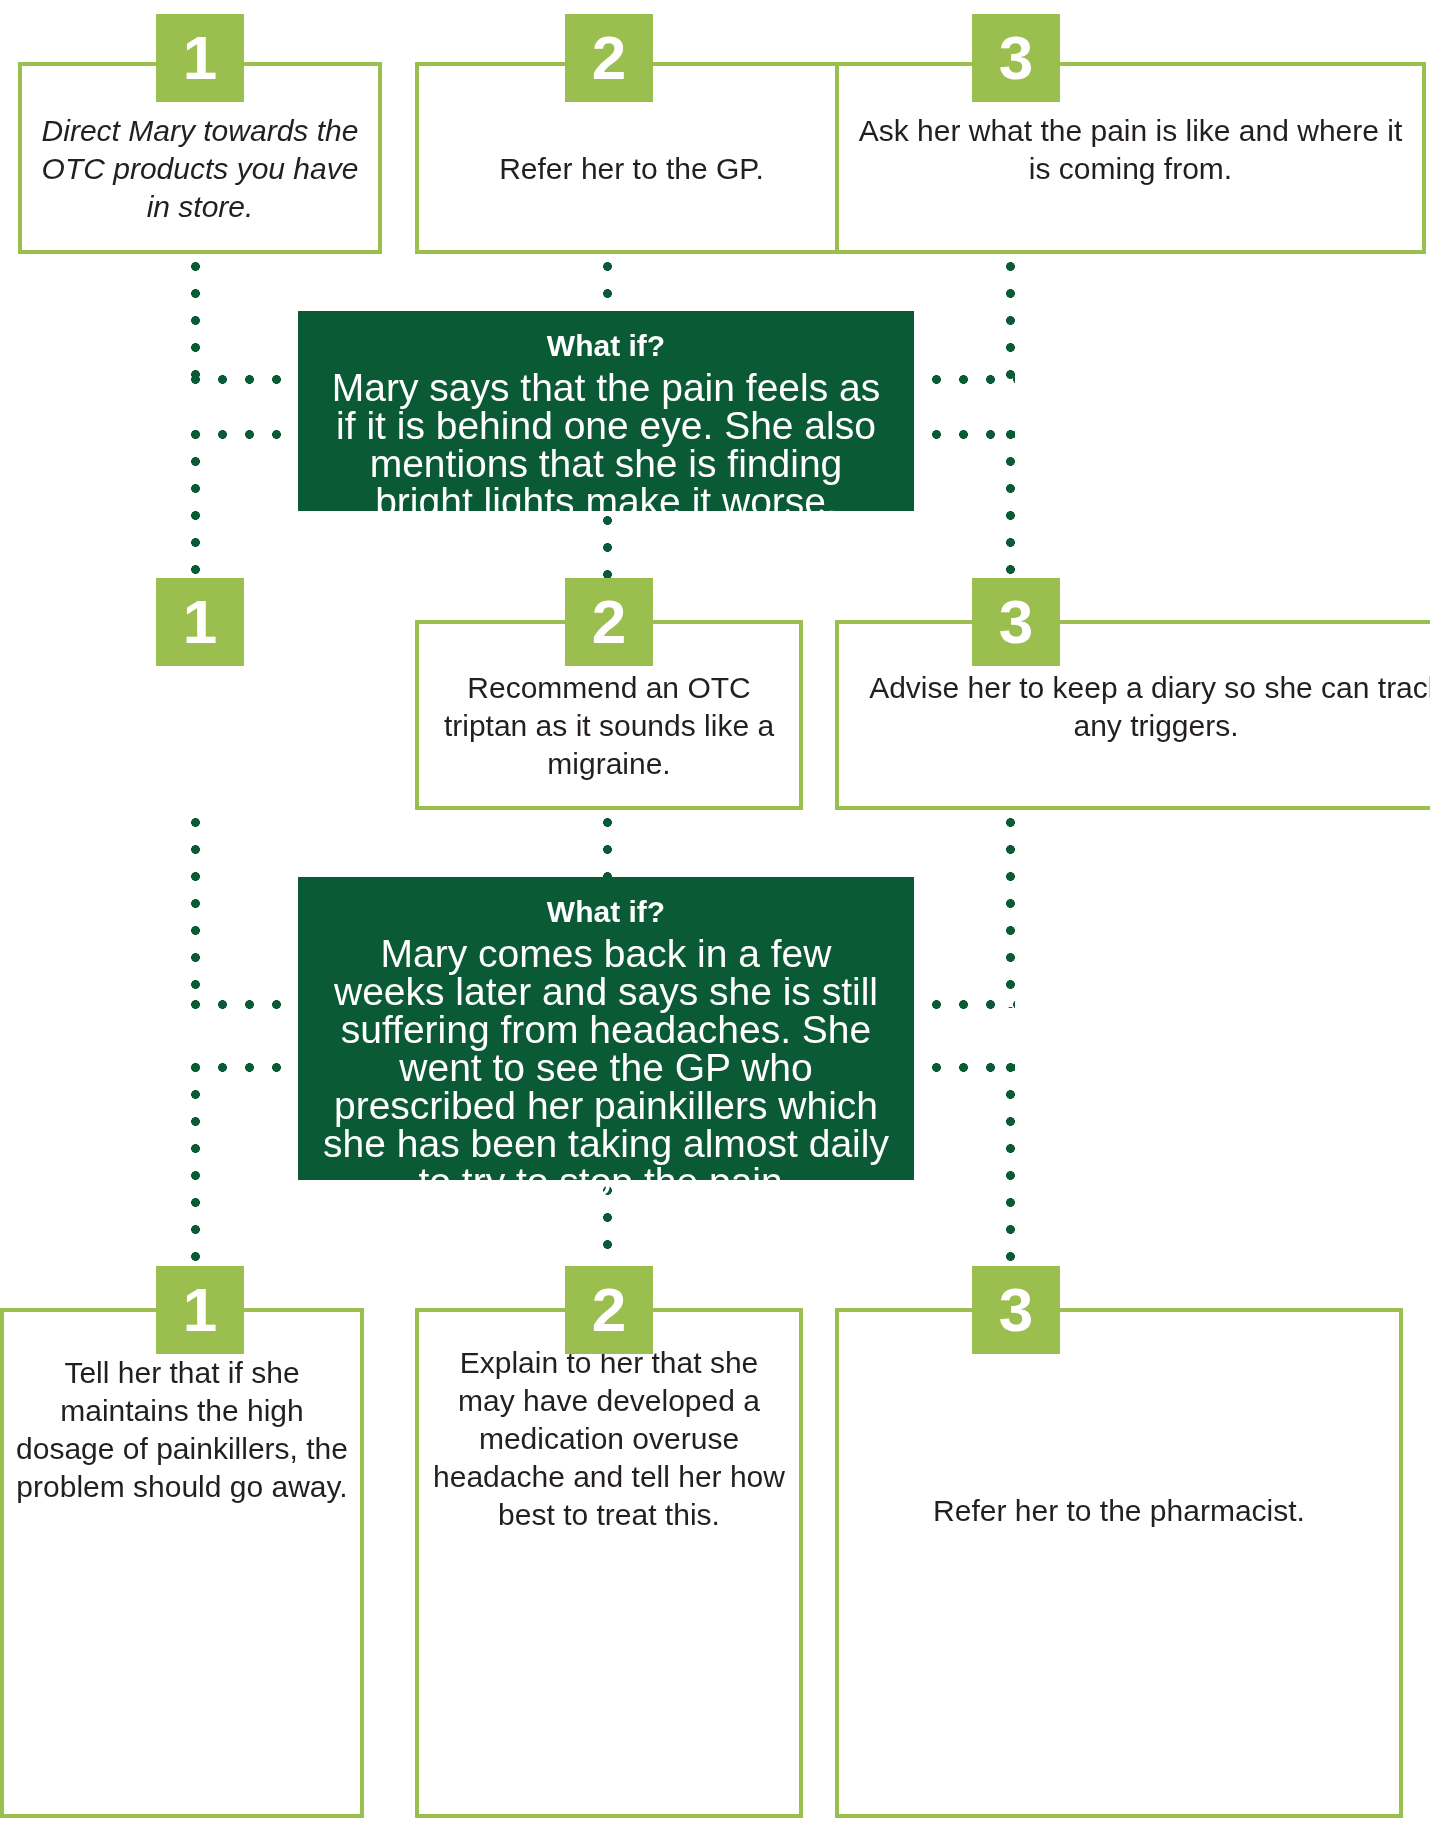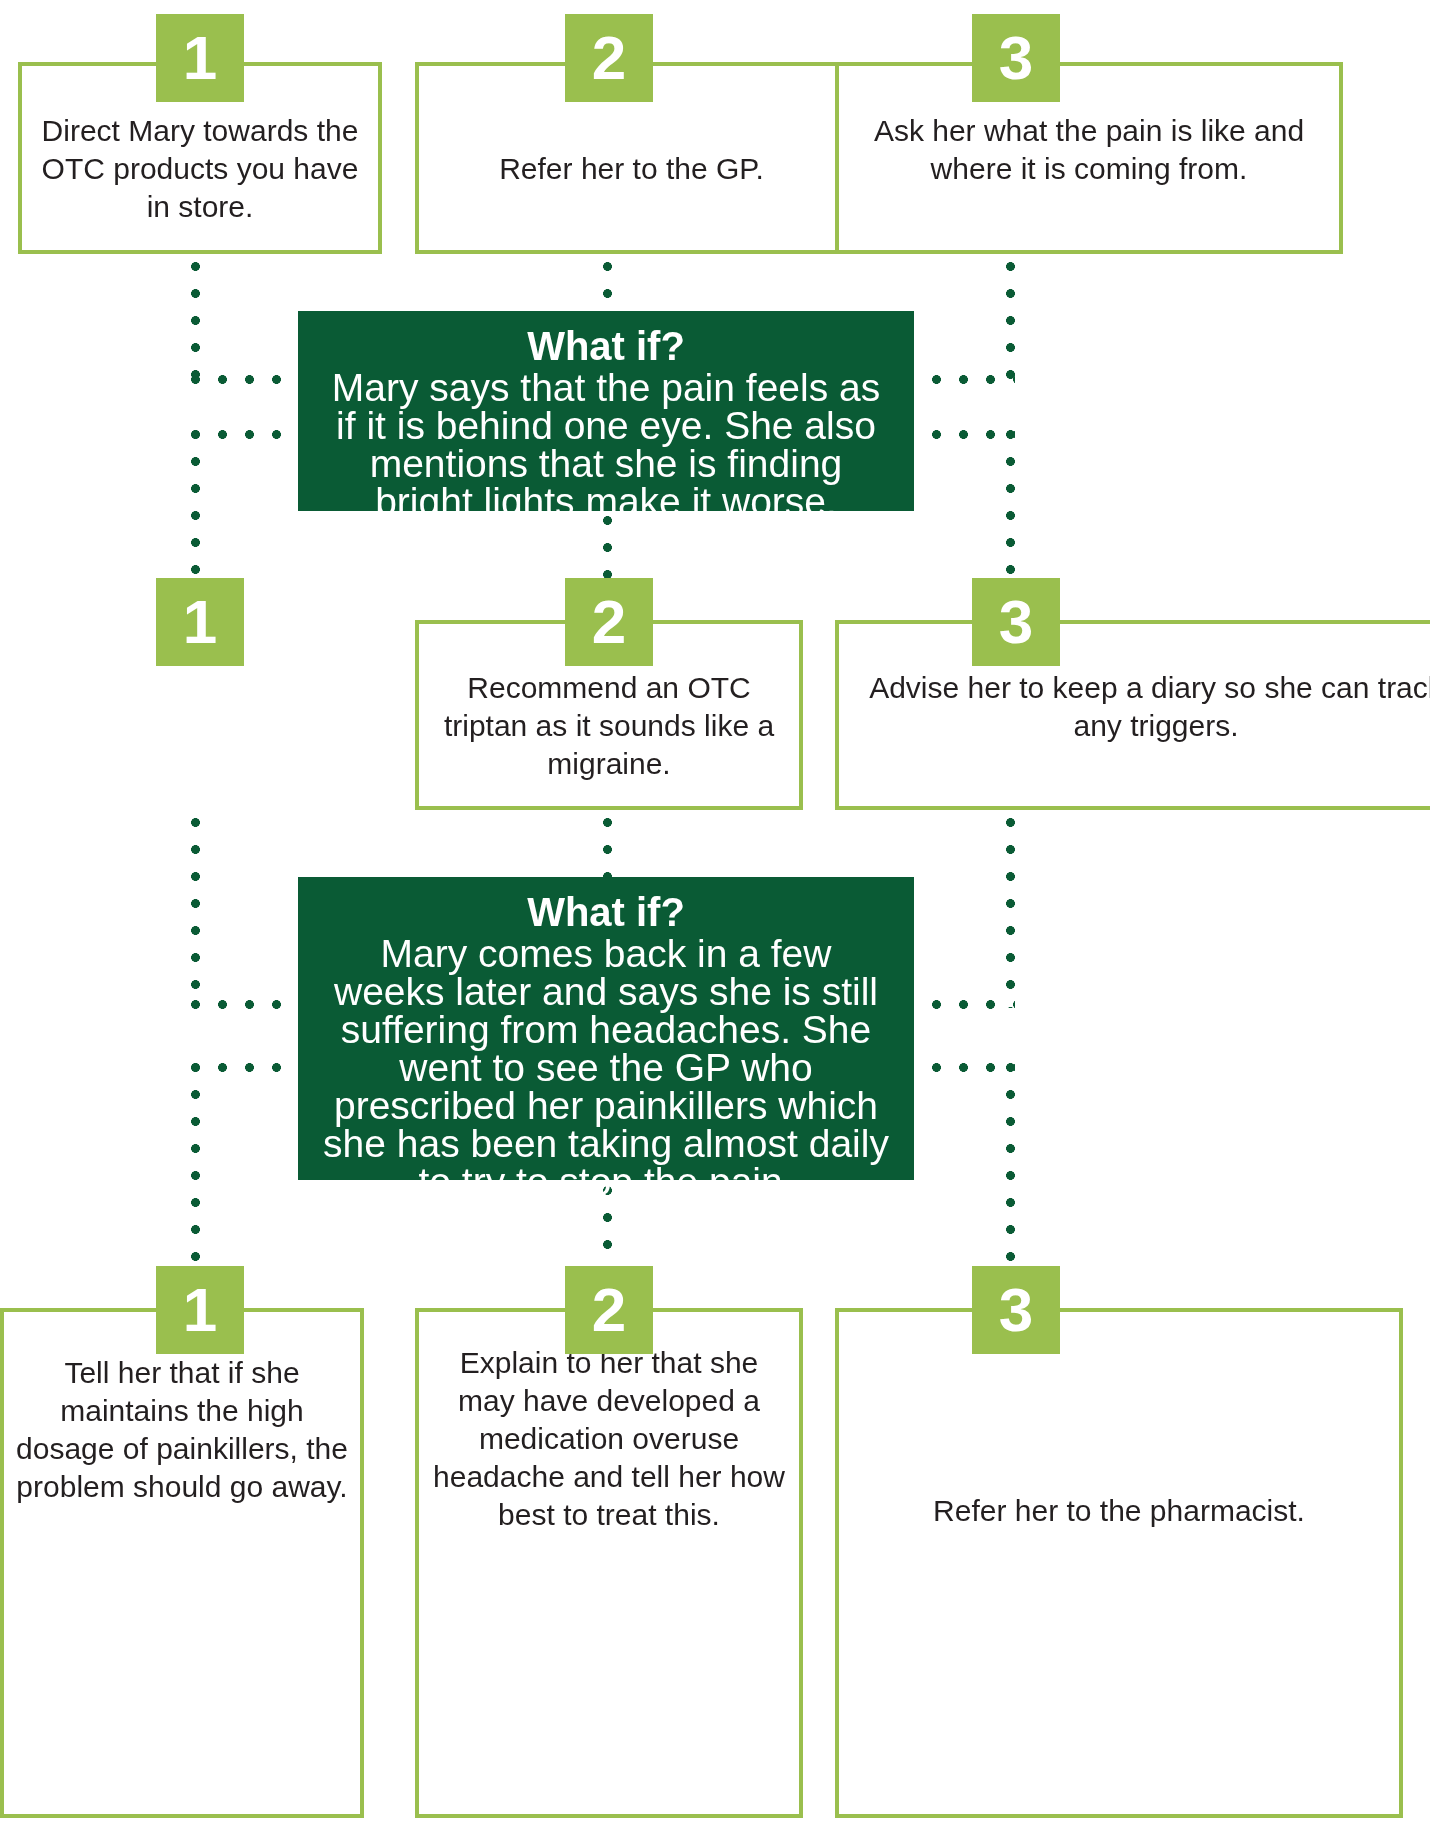--- a/index.html
+++ b/index.html
@@ -47,21 +47,21 @@
   .whatif{
     position:absolute;
     background:#0A5B35;
     color:#ffffff;
     box-sizing:border-box;
     z-index:6;
     padding:14px 22px 14px 22px;
     text-align:center;
   }
   .whatif .wi-title{
-    font-size:40px;
+    font-size:30px;
     font-weight:700;
     line-height:42px;
     margin:0 0 2px 0;
   }
   .whatif .wi-body{
     font-size:39px;
     line-height:38px;
     font-weight:400;
     margin:0;
   }
@@ -83,30 +83,30 @@
     background-repeat:repeat-x;
     z-index:2;
   }
 </style>
 </head>
 <body>
 
 <div class="stage">
 
   <div class="opt" style="left:18px;top:62px;width:364px;height:192px;">
-    <div class="txt" style="top:46px;">Direct Mary towards the OTC products you have in store.</div>
+    <div class="txt" style="top:46px;font-style:italic;">Direct Mary towards the OTC products you have in store.</div>
   </div>
   <div class="badge" style="left:156px;top:14px;">1</div>
 
   <div class="opt" style="left:415px;top:62px;width:433px;height:192px;">
     <div class="txt" style="top:84px;">Refer her to the GP.</div>
   </div>
   <div class="badge" style="left:565px;top:14px;">2</div>
 
-  <div class="opt" style="left:835px;top:62px;width:508px;height:192px;">
+  <div class="opt" style="left:835px;top:62px;width:591px;height:192px;">
     <div class="txt" style="top:46px;">Ask her what the pain is like and where it is coming from.</div>
   </div>
   <div class="badge" style="left:972px;top:14px;">3</div>
 
   <div class="dotv" style="left:191px;top:262px;height:118px;"></div>
   <div class="doth" style="left:191px;top:375px;width:116px;"></div>
 
   <div class="dotv" style="left:603px;top:262px;height:52px;"></div>
 
   <div class="dotv" style="left:1006px;top:262px;height:118px;"></div>

